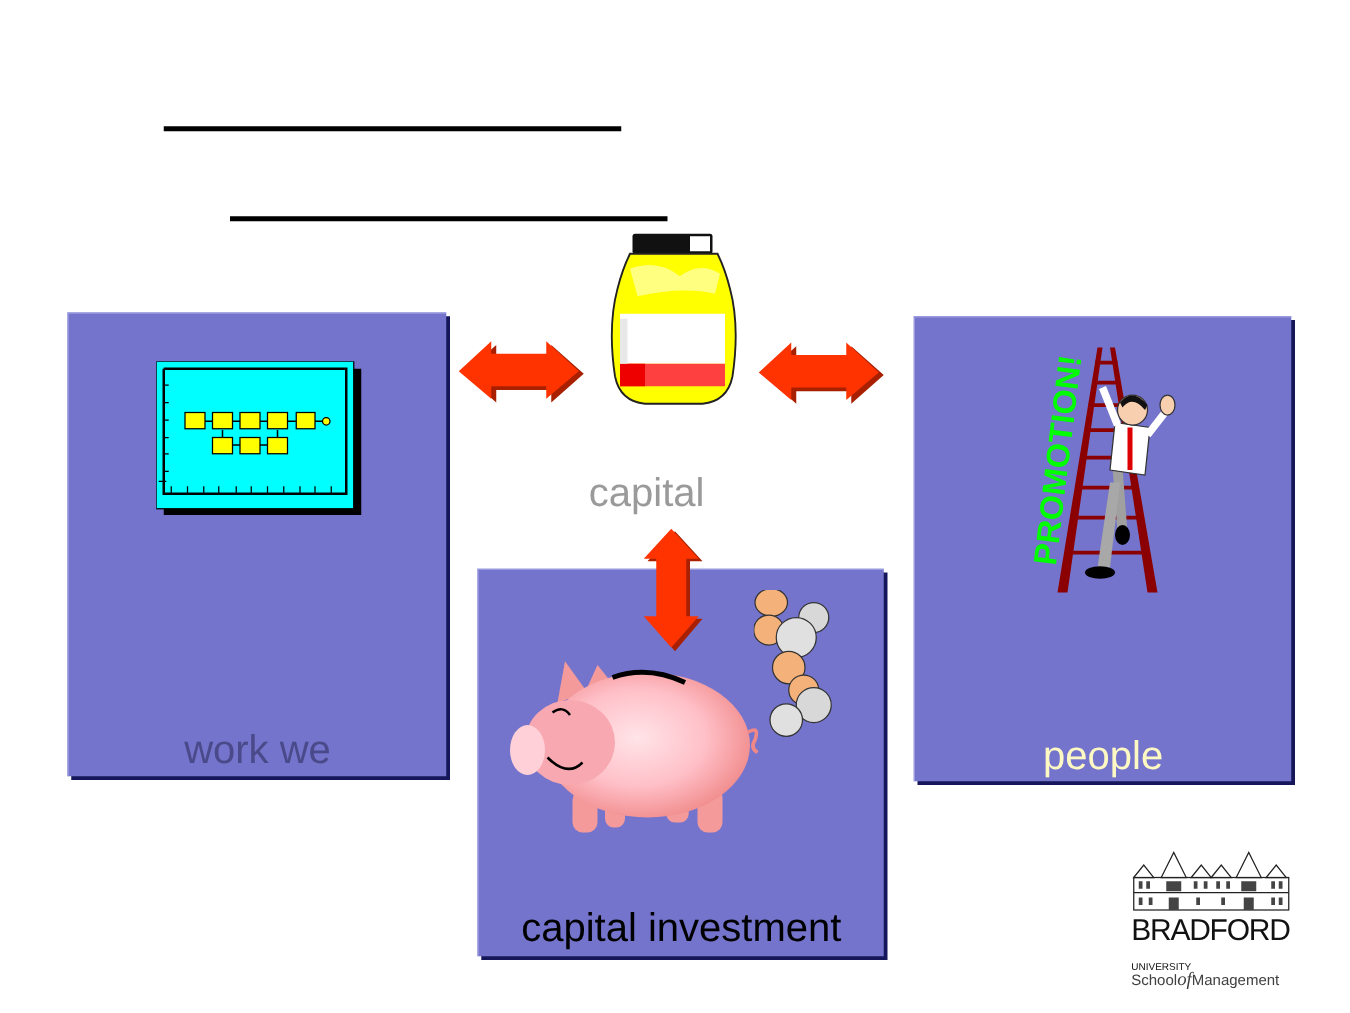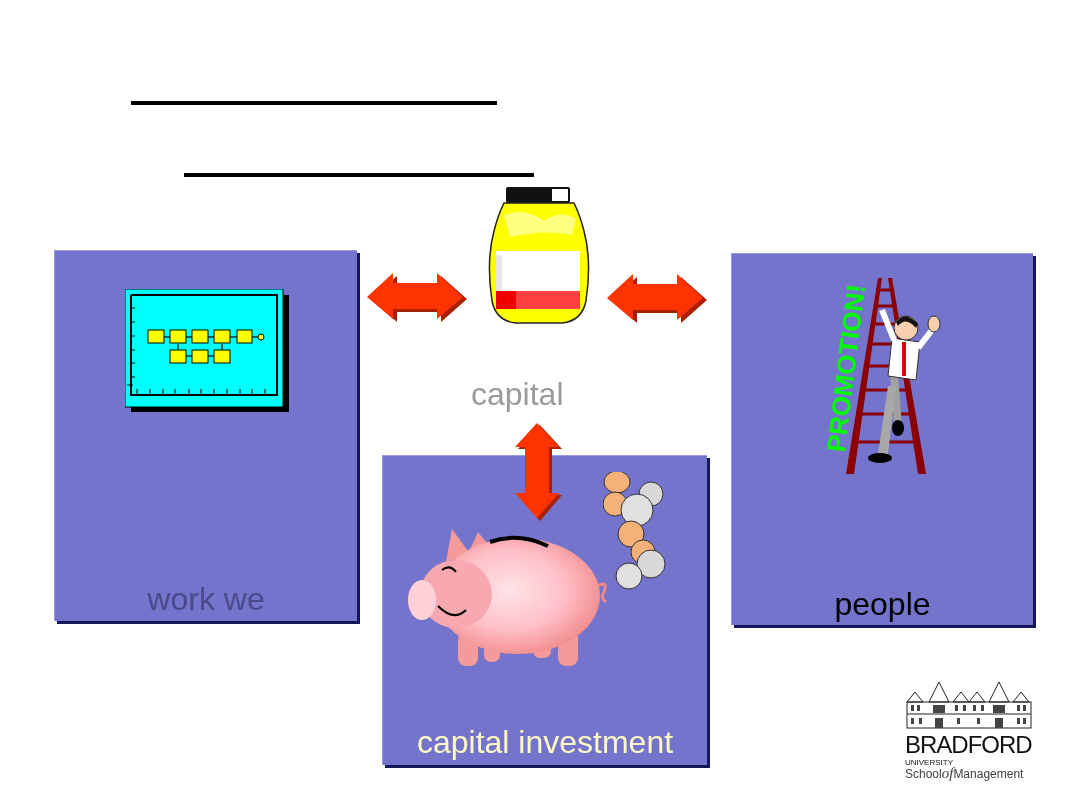--- a/index.html
+++ b/index.html
@@ -132,21 +132,21 @@
         <ellipse cx="12" cy="32" rx="12" ry="12" fill="#f4b27a"></ellipse>
         <circle cx="48" cy="22" r="12" fill="#d8d8d8"></circle>
         <circle cx="34" cy="38" r="16" fill="#e0e0e0"></circle>
         <ellipse cx="28" cy="62" rx="13" ry="13" fill="#f4b27a"></ellipse>
         <ellipse cx="40" cy="80" rx="12" ry="12" fill="#f4b27a"></ellipse>
         <circle cx="48" cy="92" r="14" fill="#d8d8d8"></circle>
         <circle cx="26" cy="104" r="13" fill="#e0e0e0"></circle>
       </g>
     </svg>
   </div>
-  <div class="panel-label" style="top:268px; color:#fef9c3;">capital investment</div>
+  <div class="panel-label" style="top:268px; color:#000000;">capital investment</div>
 </div>
 
 <div class="panel" style="left:731px; top:253px; width:301px; height:371px;">
   <div class="abs" style="left:100px; top:22px;">
     <svg width="120" height="210" viewBox="0 0 120 210">
 
       <polygon points="46,2 50,2 22,198 14,198" fill="#8b0000"></polygon>
       <polygon points="56,2 60,2 94,198 86,198" fill="#8b0000"></polygon>
 
       <g stroke="#8b0000" stroke-width="3">
@@ -169,21 +169,21 @@
         <path d="M64 46 Q74 34 86 48 L84 52 Q74 40 66 50 Z" fill="#111"></path>
         <path d="M62 64 L50 34" stroke="#fff" stroke-width="6"></path>
         <path d="M86 72 L100 54" stroke="#fff" stroke-width="6"></path>
         <ellipse cx="102" cy="48" rx="6" ry="8" fill="#f8d0b0" stroke="#333" stroke-width="1"></ellipse>
         <ellipse cx="48" cy="182" rx="12" ry="5" fill="#000"></ellipse>
         <ellipse cx="66" cy="152" rx="6" ry="8" fill="#000"></ellipse>
       </g>
     </svg>
   </div>
   <div class="abs" style="left:-2px; top:102px; width:210px; height:28px; transform-origin:50% 50%; transform:translate(0,0) rotate(-83deg); font-weight:bold; font-size:26px; color:#00ff00; letter-spacing:0px; white-space:nowrap; text-align:center; left:8px; top:100px;">PROMOTION!</div>
-  <div class="panel-label" style="top:332px; color:#000000;">people</div>
+  <div class="panel-label" style="top:332px; color:#fef9c3;">people</div>
 </div>
 
 <div class="abs" style="left:486px; top:185px;">
   <svg width="106" height="140" viewBox="0 0 106 140">
     <rect x="20" y="2" width="64" height="16" rx="2" fill="#111"></rect>
     <rect x="66" y="4" width="16" height="12" fill="#fff"></rect>
     <path d="M18 18 L88 18 Q94 30 98 46 Q106 76 100 116 Q96 136 76 138 L30 138 Q10 136 6 116 Q0 76 8 46 Q12 30 18 18 Z" fill="#ffff00" stroke="#222" stroke-width="1.5"></path>
     <path d="M18 30 Q40 22 58 36 Q74 24 90 34 L86 50 Q60 44 24 52 Z" fill="#ffffa0" opacity="0.8"></path>
     <rect x="10" y="66" width="84" height="40" fill="#fff"></rect>
     <rect x="10" y="106" width="84" height="18" fill="#ff4040"></rect>
@@ -240,17 +240,17 @@
         <rect x="14" y="40" width="3" height="6"></rect>
       <rect x="30" y="40" width="8" height="10"></rect>
         <rect x="52" y="40" width="3" height="6"></rect>
       <rect x="72" y="40" width="3" height="6"></rect>
         <rect x="90" y="40" width="8" height="10"></rect>
       <rect x="112" y="40" width="3" height="6"></rect>
         <rect x="118" y="40" width="3" height="6"></rect>
     </g>
   </svg>
   <div style="font-weight:normal; font-size:24px; line-height:22px; letter-spacing:-1px; color:#111; margin-top:4px;">BRADFORD</div>
-  <div style="font-size:8px; line-height:9px; color:#111; margin-top:2px;">UNIVERSITY</div>
+  <div style="font-size:8px; line-height:9px; color:#111; margin-top:13px;">UNIVERSITY</div>
   <div style="font-size:12px; line-height:13px; color:#404040; white-space:nowrap;">
     <span>School</span><span style="font-family:'Liberation Serif', serif; font-style:italic; font-size:15px;">of</span><span>Management</span>
   </div>
 </div>
 
 </body></html>

